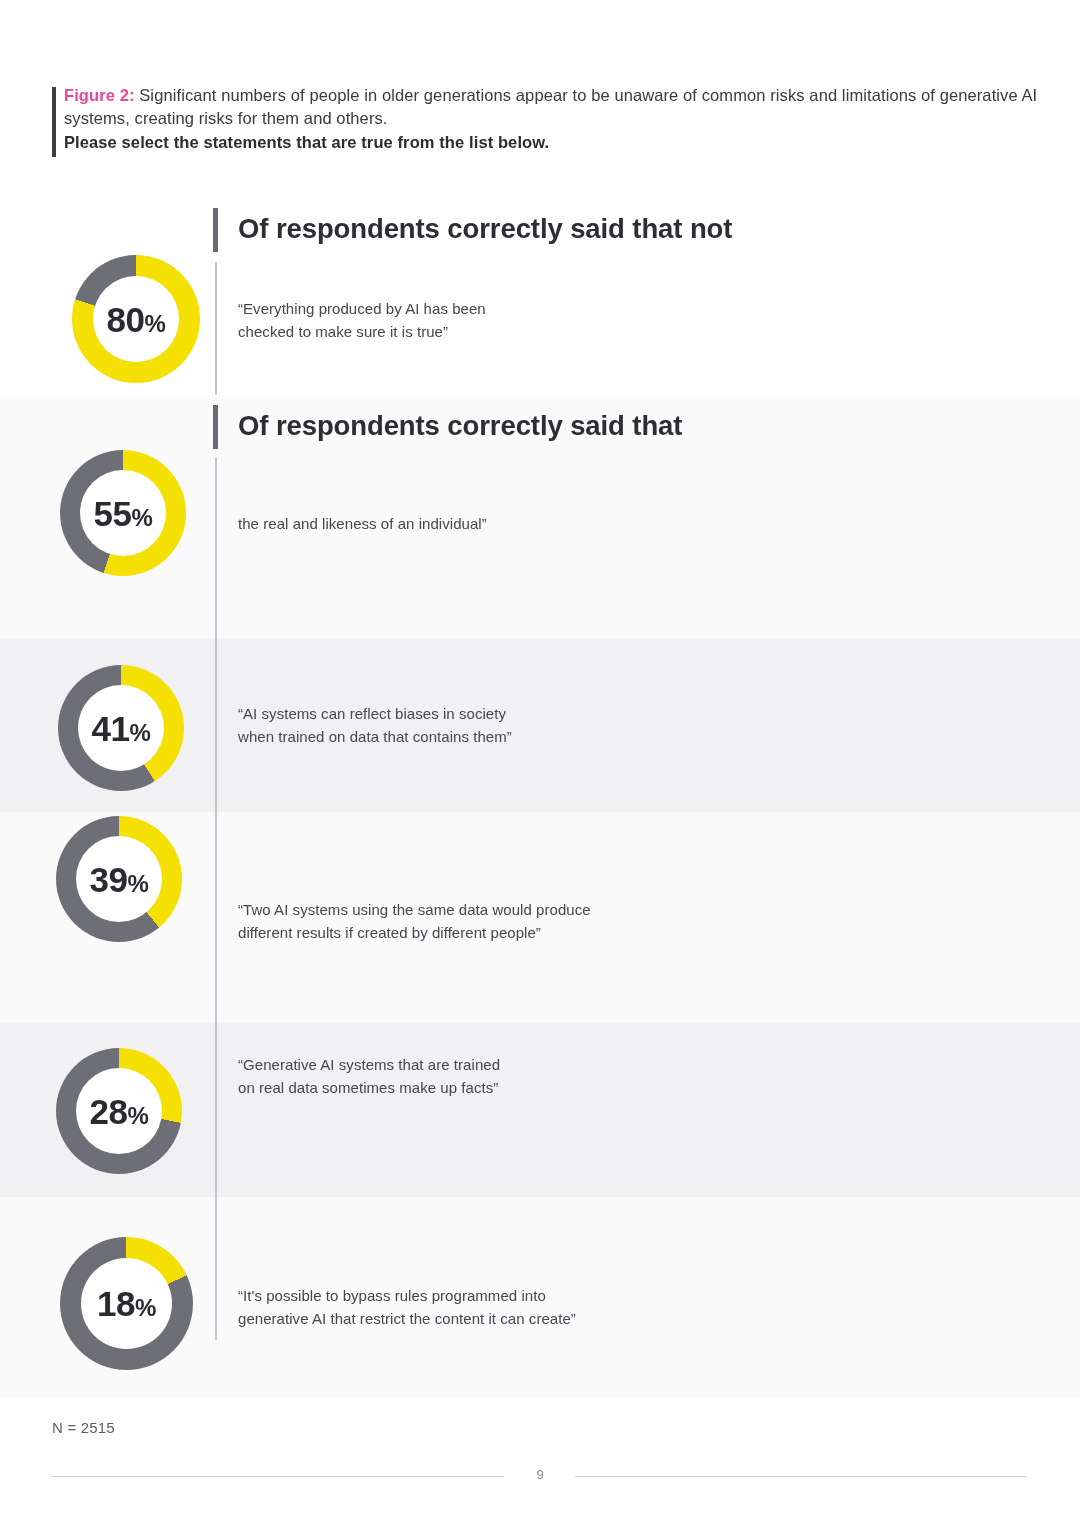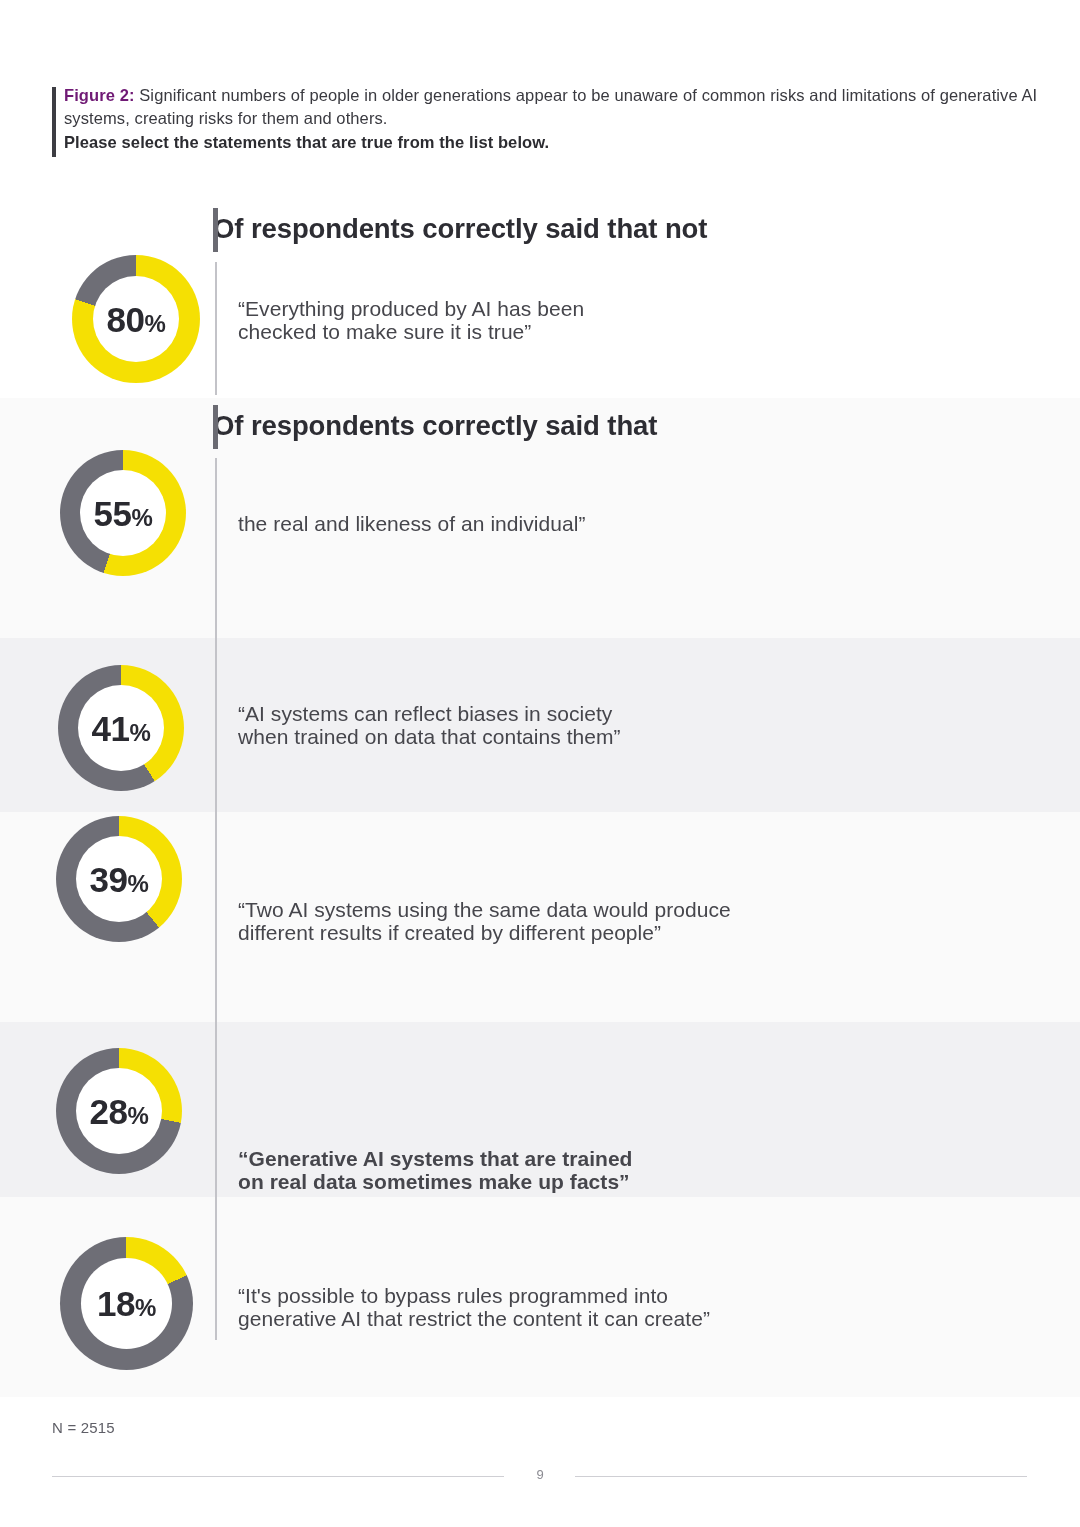--- a/index.html
+++ b/index.html
@@ -40,37 +40,38 @@
     height: 70px;
     background: #3d3d43;
   }
   #caption .ctext {
     margin-left: 12px;
     font-size: 16.5px;
     line-height: 22.5px;
     color: #3a3a40;
     letter-spacing: 0.1px;
   }
-  #caption .fig-label { font-weight: bold; color: #701a75; }
+  #caption .fig-label { font-weight: bold; color: #ec4899; }
   #caption .cbold { font-weight: bold; color: #2c2c31; display:block; margin-top:2px;}
 
   
   .sec-head {
     position: absolute;
     left: 213px;
   }
   .sec-head .hbar {
     position: absolute;
     left: 0;
     top: 0;
     width: 5px;
     height: 44px;
     background: #6a6a72;
   }
   .sec-head .htext {
+    margin-left: 25px;
     font-size: 27.5px;
     font-weight: bold;
     color: #2d2d33;
     line-height: 42px;
     letter-spacing: -0.1px;
     white-space: nowrap;
   }
 
   
   .vrule {
@@ -105,21 +106,21 @@
   }
   .donut .val .pct {
     font-size: 24px;
     font-weight: bold;
   }
 
   
   .statement {
     position: absolute;
     left: 238px;
-    font-size: 21px;
+    font-size: 15px;
     line-height: 22.5px;
     color: #46464c;
     letter-spacing: 0.05px;
   }
   .statement span { display: block; }
 
   
   #nval {
     position: absolute;
     left: 52px;
@@ -232,21 +233,21 @@
   <span>different results if created by different people”</span>
 </div>
 
 <div class="donut-wrap" style="left:56px;top:1048px;">
   <div class="donut" style="width:126px;height:126px;background:conic-gradient(#F5E003 0deg 100.8deg, #6E6E76 100.8deg 360deg);">
     <div class="hole" style="left:20px;top:20px;width:86px;height:86px;text-align:center;">
       <div class="val"><span style="display:inline">28</span><span class="pct" style="display:inline">%</span></div>
     </div>
   </div>
 </div>
-<div class="statement" style="top:1148px;font-weight:bold;">
+<div class="statement" style="top:1054px;">
   <span>“Generative AI systems that are trained</span>
   <span>on real data sometimes make up facts”</span>
 </div>
 
 <div class="donut-wrap" style="left:60px;top:1237px;">
   <div class="donut" style="width:133px;height:133px;background:conic-gradient(#F5E003 0deg 64.8deg, #6E6E76 64.8deg 360deg);">
     <div class="hole" style="left:21px;top:21px;width:91px;height:91px;">
       <div class="val"><span style="display:inline">18</span><span class="pct" style="display:inline">%</span></div>
     </div>
   </div>

